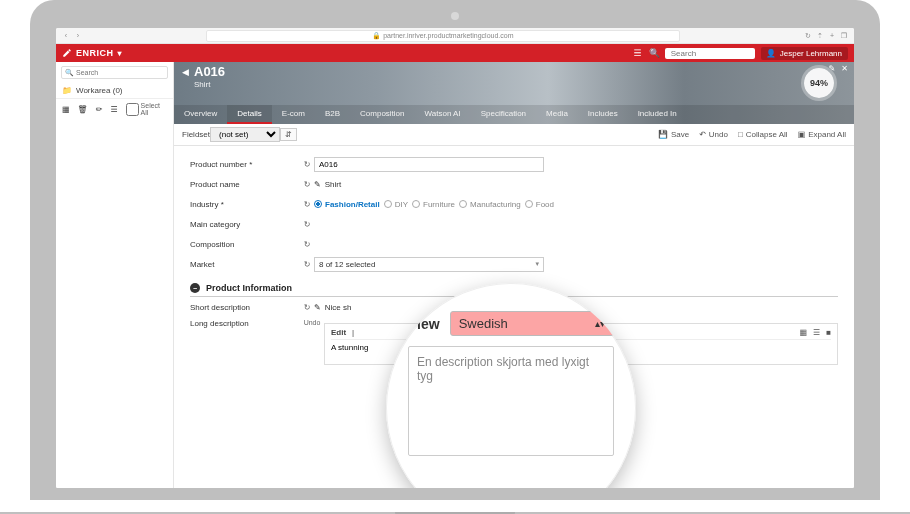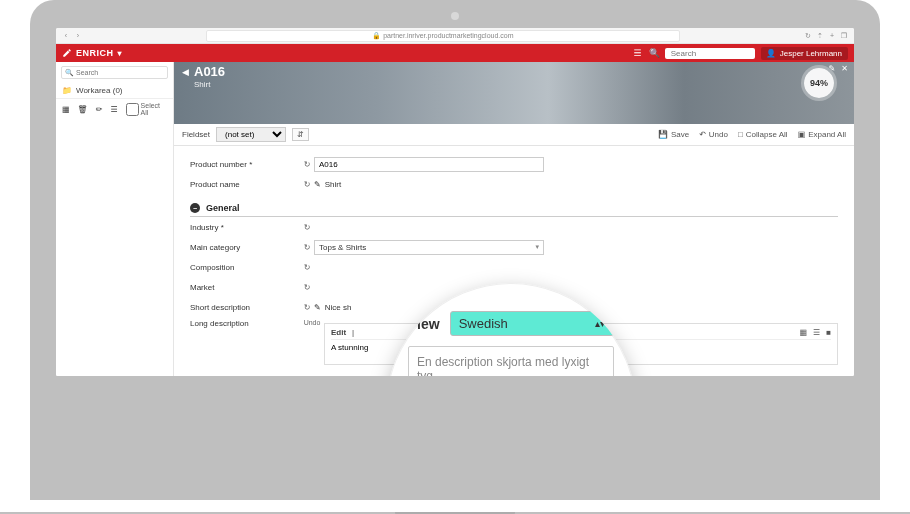--- a/index.html
+++ b/index.html
@@ -14,21 +14,21 @@
     border-radius: 24px 24px 0 0;
     padding: 28px 26px 6px 26px;
   }
   .camera {
     position: absolute;
     top: 12px; left: 50%; transform: translateX(-50%);
     width: 8px; height: 8px; border-radius: 50%;
     background: #d8d8d8;
   }
   .screen {
-    width: 100%; height: 348px;
+    width: 100%; height: 460px;
     background: #fff;
     border-radius: 2px;
     overflow: hidden;
     position: relative;
   }
   .base {
     position: absolute;
     left: 0; bottom: -16px;
     width: 910px; height: 18px;
     background: #bfbfbf;
@@ -136,21 +136,21 @@
   .hero .tabs .tab {
     padding: 4px 10px; cursor:pointer; color:#f0f0f0;
   }
   .hero .tabs .tab.active {
     color:#fff; border-bottom:2px solid #d32027; background:rgba(0,0,0,.1);
   }
 
   .toolbar {
     background:#fff; border-bottom:1px solid #e3e3e3;
     display:flex; align-items:center; padding:3px 8px;
-    font-size:8px; color:#555; gap:6px;
+    font-size:8px; color:#555; gap:0;
   }
   .toolbar .fs-label{ color:#444; }
   .toolbar select { font-size:8px; padding:1px 4px; border:1px solid #ccc; width:70px; }
   .toolbar .sortbtn{ border:1px solid #ccc; padding:1px 4px; cursor:pointer; background:#fafafa; }
   .toolbar .right { margin-left:auto; display:flex; gap:10px; }
   .toolbar .right span { cursor:pointer; display:flex; gap:3px; align-items:center;}
 
   .form {
     padding: 8px 16px; background:#fff; overflow:auto; flex:1;
     font-size:8px; color:#333;
@@ -200,21 +200,21 @@
     box-shadow: 0 6px 20px rgba(0,0,0,.25), inset 0 0 0 1px #eee;
     padding: 28px 22px;
     overflow:hidden;
   }
   .magnifier .mag-row{ display:flex; align-items:center; gap:10px; }
   .magnifier .mag-label{ font-size:14px; font-weight:bold; color:#333; }
   .magnifier .mag-select{
     flex:1; border:1px solid #bbb; border-radius:3px;
     padding:4px 8px; font-size:13px; color:#333;
     display:flex; justify-content:space-between; align-items:center;
-    background:#5eead4; cursor:pointer;
+    background:#fca5a5; cursor:pointer;
   }
   .magnifier .mag-select .caret{ font-size:10px; }
   .magnifier .mag-text{
     margin-top:10px;
     border:1px solid #ccc; border-radius:2px;
     height:110px; padding:8px;
     font-size:12px; color:#888;
   }
 </style>
 </head>
@@ -283,20 +283,32 @@
       <div class="main">
         <div class="hero">
           <span class="back">◀</span>
           <div class="title">A016</div>
           <div class="subtitle">Shirt</div>
           <div class="hero-actions">
             <span>✎</span>
             <span>✕</span>
           </div>
           <div class="badge">94%</div>
+          <div class="tabs" id="hero-tabs">
+              <span class="tab">Overview</span>
+              <span class="tab active">Details</span>
+              <span class="tab">E-com</span>
+              <span class="tab">B2B</span>
+              <span class="tab">Composition</span>
+              <span class="tab">Watson AI</span>
+              <span class="tab">Specification</span>
+              <span class="tab">Media</span>
+              <span class="tab">Includes</span>
+              <span class="tab">Included In</span>
+            </div>
         </div>
 
         <div class="toolbar">
           <span class="fs-label">Fieldset</span>
           <select>
             <option>(not set)</option>
           </select>
           <span class="sortbtn">⇵</span>
           <div class="right">
             <span>💾 <span>Save</span></span>
@@ -318,51 +330,58 @@
 
           <div class="row">
             <div class="label">Product name</div>
             <div class="hist">↻</div>
             <div class="val">
               <span>✎</span>
               <span>Shirt</span>
             </div>
           </div>
 
-          <div class="section">
-            <span class="chev">−</span>
-            <span>General</span>
-          </div>
 
           <div class="row">
             <div class="label">Industry *</div>
             <div class="hist">↻</div>
+            <div class="val radios" id="industry-radios">
+                <label class="sel"><span class="dot"></span>Fashion/Retail</label>
+                <label class=""><span class="dot"></span>DIY</label>
+                <label class=""><span class="dot"></span>Furniture</label>
+                <label class=""><span class="dot"></span>Manufacturing</label>
+                <label class=""><span class="dot"></span>Food</label>
+              </div>
           </div>
 
           <div class="row">
             <div class="label">Main category</div>
+            <div class="hist">↻</div>
+          </div>
+
+          <div class="row">
+            <div class="label">Composition</div>
+            <div class="hist">↻</div>
+          </div>
+
+          <div class="row">
+            <div class="label">Market</div>
             <div class="hist">↻</div>
             <div class="val">
               <div class="dd">
-                <span>Tops &amp; Shirts</span>
+                <span>8 of 12 selected</span>
                 <span class="caret">▾</span>
               </div>
             </div>
           </div>
 
-          <div class="row">
-            <div class="label">Composition</div>
-            <div class="hist">↻</div>
-          </div>
-
-          <div class="row">
-            <div class="label">Market</div>
-            <div class="hist">↻</div>
-          </div>
-
+          <div class="section">
+            <span class="chev">−</span>
+            <span>Product Information</span>
+          </div>
 
           <div class="row">
             <div class="label">Short description</div>
             <div class="hist">↻</div>
             <div class="val">
               <span>✎</span>
               <span>Nice sh</span>
             </div>
           </div>
 

